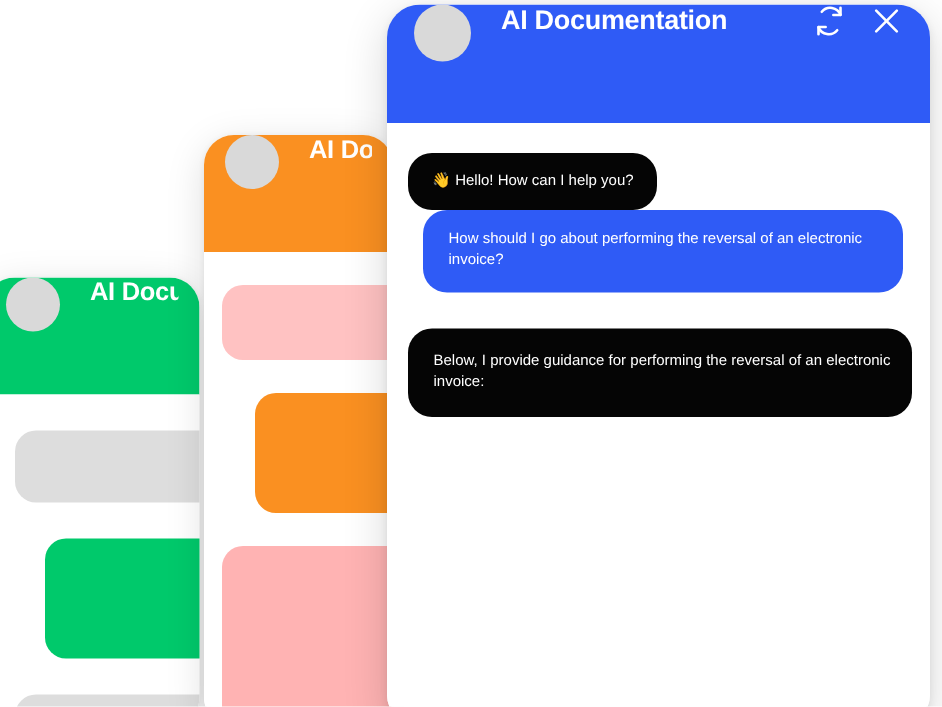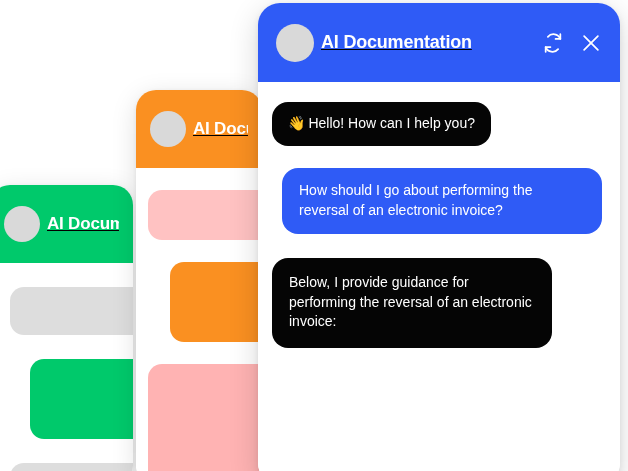--- a/index.html
+++ b/index.html
@@ -25,24 +25,23 @@
   .card {
     position: absolute;
     background: #ffffff;
     border-radius: 20px;
     overflow: hidden;
     box-shadow: 0 6px 26px rgba(0,0,0,0.13), 0 1px 4px rgba(0,0,0,0.07);
   }
 
   .card-header {
     display: flex;
-    align-items: center;
-    gap: 7px;
+    align-items: flex-start;
+    gap: 20px;
     box-sizing: border-box;
-    text-decoration: underline;
   }
 
   .avatar {
     border-radius: 50%;
     background: #d9d9d9;
     flex: 0 0 auto;
   }
 
   .card-title {
     color: #ffffff;
@@ -137,42 +136,42 @@
     height: 403px;
     padding: 18px 14px 0 14px;
     box-sizing: border-box;
     display: flex;
     flex-direction: column;
     align-items: flex-start;
   }
 
   .msg {
     border-radius: 16px;
-    font-size: 14px;
+    font-size: 10px;
     line-height: 1.42;
     max-width: 320px;
     box-sizing: border-box;
     word-wrap: break-word;
   }
   .msg.bot {
     background: #050505;
     color: #ffffff;
     align-self: flex-start;
     padding: 12px 16px;
   }
   .msg.user {
     background: #2f5bf6;
     color: #ffffff;
     align-self: flex-end;
     padding: 13px 17px;
     margin-right: 4px;
   }
   .msg.m1 { margin-top: 2px; }
-  .msg.m2 { margin-top: 22px; width: 320px; }
-  .msg.m3 { margin-top: 24px; width: 280px; max-width: 336px; padding: 15px 14px 16px 17px; }
+  .msg.m2 { width: 320px; }
+  .msg.m3 { margin-top: 24px; width: 336px; max-width: 336px; padding: 15px 14px 16px 17px; }
 
   .msg .wave { margin-right: 3px; }
   .msg ul {
     margin: 0;
     padding-left: 22px;
     list-style: disc;
   }
   .msg ul li { margin: 0; }
 </style>
 </head>

